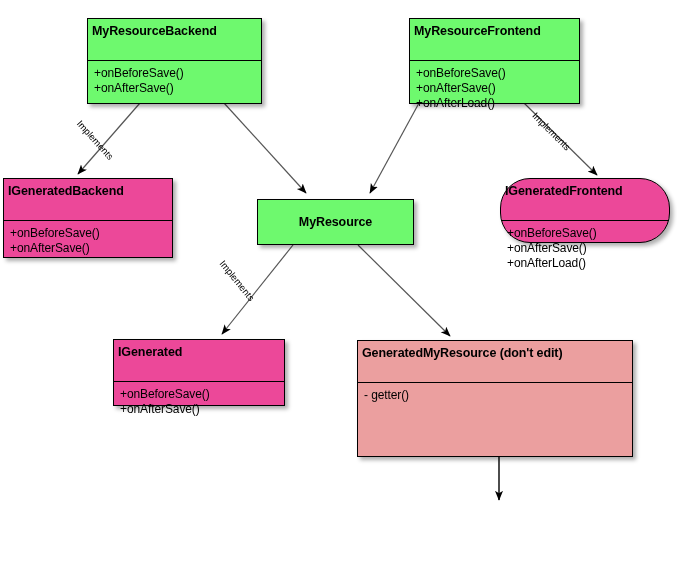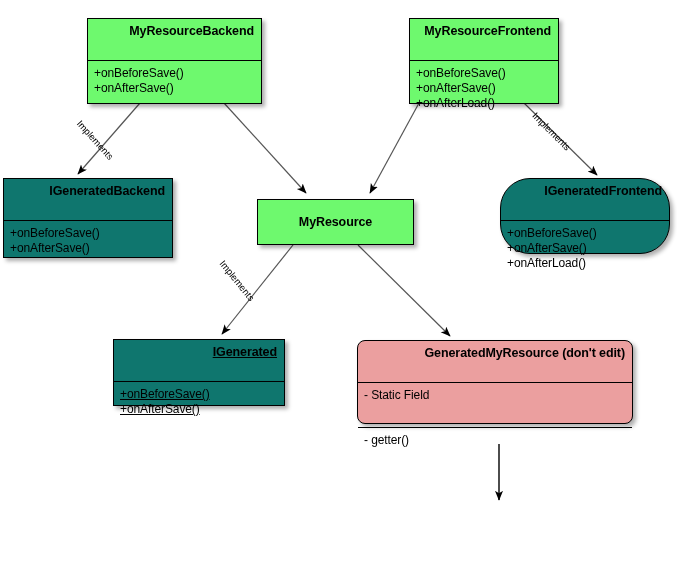--- a/index.html
+++ b/index.html
@@ -14,29 +14,29 @@
     position: relative;
     width: 677px;
     height: 572px;
     background: #ffffff;
     overflow: hidden;
   }
   .uml-box {
     position: absolute;
     box-sizing: border-box;
     border: 1.5px solid #000000;
-    background: #0f766e;
+    background: #ec4899;
     box-shadow: 3px 3px 4px rgba(0,0,0,0.32);
     z-index: 5;
   }
   .uml-box.green { background: #6ef96e; }
   .uml-box.pink  { background: #eb9f9f; }
   .uml-title {
     box-sizing: border-box;
-    text-align: right;
+    text-align: left;
     font-weight: bold;
     font-size: 12.5px;
     color: #000000;
     padding: 5px 7px 5px 4px;
     letter-spacing: -0.1px;
   }
   .uml-sep {
     border-top: 1.5px solid #000000;
     margin-top: 17px;
   }
@@ -112,62 +112,59 @@
   <div class="edge-label" style="left:226px; top:258px; transform: rotate(51deg); transform-origin: left top;">Implements</div>
 
   <div class="uml-box green" style="left:87px; top:18px; width:175px; height:86px;">
     <div class="uml-title">MyResourceBackend</div>
     <div class="uml-compartment uml-sep">
       <div>+onBeforeSave()</div>
       <div>+onAfterSave()</div>
     </div>
   </div>
 
-  <div class="uml-box green" style="left:409px; top:18px; width:150px; height:86px;">
+  <div class="uml-box green" style="left:409px; top:18px; width:171px; height:86px;">
     <div class="uml-title">MyResourceFrontend</div>
     <div class="uml-compartment uml-sep">
       <div>+onBeforeSave()</div>
       <div>+onAfterSave()</div>
       <div>+onAfterLoad()</div>
     </div>
   </div>
 
   <div class="uml-box" style="left:3px; top:178px; width:170px; height:80px;">
     <div class="uml-title">IGeneratedBackend</div>
     <div class="uml-compartment uml-sep">
       <div>+onBeforeSave()</div>
       <div>+onAfterSave()</div>
     </div>
   </div>
 
-  <div class="uml-box" style="left:500px; top:178px; width:170px; height:76px;border-radius:30px;">
+  <div class="uml-box" style="left:500px; top:178px; width:170px; height:65px;border-radius:30px;">
     <div class="uml-title">IGeneratedFrontend</div>
     <div class="uml-compartment uml-sep">
       <div>+onBeforeSave()</div>
       <div>+onAfterSave()</div>
       <div>+onAfterLoad()</div>
     </div>
   </div>
 
   <div class="uml-box green" style="left:257px; top:199px; width:157px; height:46px;">
     <div class="center-title">MyResource</div>
   </div>
 
-  <div class="uml-box" style="left:113px; top:339px; width:172px; height:67px;text-decoration:underline;">
+  <div class="uml-box" style="left:113px; top:339px; width:172px; height:67px;">
     <div class="uml-title">IGenerated</div>
     <div class="uml-compartment uml-sep">
       <div>+onBeforeSave()</div>
       <div>+onAfterSave()</div>
     </div>
   </div>
 
-  <div class="uml-box pink" style="left:357px; top:340px; width:276px; height:84px;border-radius:8px;">
+  <div class="uml-box pink" style="left:357px; top:340px; width:276px; height:117px;">
     <div class="uml-title">GeneratedMyResource (don't edit)</div>
-    <div class="uml-compartment uml-sep" style="height:28px;">
-      <div>- Static Field</div>
-    </div>
     <div class="uml-compartment uml-sep">
       <div>- getter()</div>
     </div>
   </div>
 
 
 </div>
 
 </body></html>

